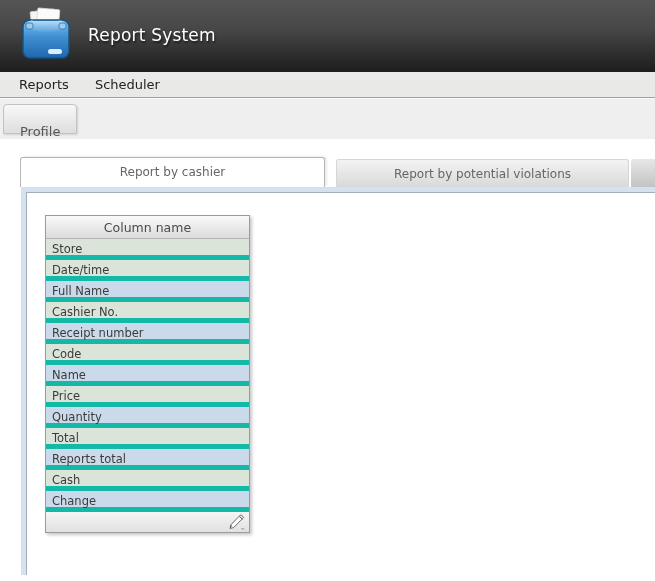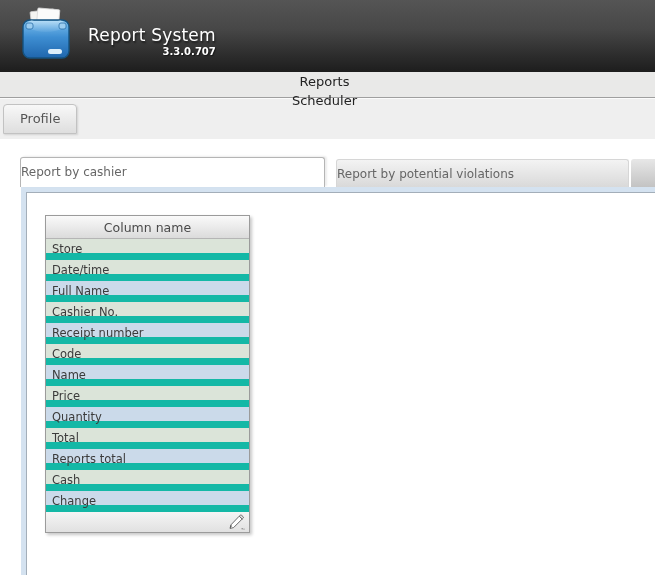--- a/index.html
+++ b/index.html
@@ -34,21 +34,20 @@
   .menubar {
     height: 26px;
     background: #e9e9e8;
     border-bottom: 1px solid #9f9f9f;
     box-shadow: 0 1px 0 #fbfbfb;
     padding-left: 18px;
     display: flex;
     align-items: center;
     position: relative;
     z-index: 3;
-    flex-direction: column;
   }
   .menu-item {
     font-size: 13px; color: #232323;
     margin-right: 24px; cursor: default;
     padding: 2px 1px;
   }
 
   
   .tabstrip {
     height: 41px;
@@ -60,21 +59,21 @@
   .tab {
     font-size: 13px;
     border-radius: 4px 4px 0 0;
     white-space: nowrap;
   }
   .tab.inactive {
     background: linear-gradient(to bottom, #f8f8f8, #dedede);
     border: 1px solid #c2c2c2;
     color: #555555;
     height: 30px; line-height: 28px;
-    padding: 0 16px;
+    padding: 13px 16px;
     margin-bottom: 5px;
     box-shadow: 1px 1px 2px rgba(0,0,0,0.12);
   }
   .tab.active {
     background: #ffffff;
     border: 1px solid #b2b2b2;
     border-bottom: none;
     color: #333333;
     height: 38px; line-height: 35px;
     padding: 0 18px;
@@ -89,20 +88,21 @@
   .subtabstrip {
     display: flex;
     align-items: flex-end;
     padding-left: 20px;
     margin-top: 18px;
     height: 30px;
   }
   .subtab {
     font-size: 12px;
     color: #666666;
+    text-align: center;
     border-radius: 3px 3px 0 0;
     white-space: nowrap;
     overflow: hidden;
   }
   .subtab.active {
     width: 305px;
     height: 30px; line-height: 29px;
     background: #ffffff;
     border: 1px solid #b5b5b5;
     border-bottom: none;
@@ -154,21 +154,21 @@
     font-size: 12.5px;
     color: #4a4a4a;
     background: linear-gradient(to bottom, #fafafa, #dbdbdb);
     border-bottom: 1px solid #b5b5b5;
   }
   .trow {
     height: 21px; line-height: 21px;
     font-size: 11.5px;
     color: #3b3b3b;
     padding-left: 6px;
-    border-bottom: 7px solid #14b8a6;
+    border-bottom: 5px solid #14b8a6;
     cursor: default;
     white-space: nowrap;
   }
   .trow.green { background: #dbe4d9; }
   .trow.blue  { background: #cbdaea; }
   .tfoot {
     height: 20px;
     background: linear-gradient(to bottom, #f5f5f5, #e1e1e1);
     display: flex;
     align-items: center;
@@ -202,21 +202,20 @@
         <rect x="17" y="2" width="22" height="16" rx="1" fill="#fbfbfa" stroke="#d8d8d8" stroke-width="0.8"></rect>
       </g>
       <rect x="3" y="13" width="46" height="38" rx="7" fill="url(#lgBody)" stroke="#15527f" stroke-width="1.4"></rect>
       <path d="M6 20 q20 10 40 0 l0 -3 q-4 -5 -8 -3 l-24 0 q-4 -2 -8 3 z" fill="url(#lgFlap)" opacity="0.9"></path>
       <rect x="6" y="16" width="7" height="6" rx="2" fill="#9ccdf0" stroke="#2a6ea8" stroke-width="0.8"></rect>
       <rect x="39" y="16" width="7" height="6" rx="2" fill="#9ccdf0" stroke="#2a6ea8" stroke-width="0.8"></rect>
       <rect x="28" y="42" width="14" height="5" rx="2.5" fill="#dceefb"></rect>
     </svg>
     <div class="title-wrap">
       <div class="app-title">Report System</div>
-      <div class="app-version">3.3.0.707</div>
     </div>
   </header>
 
   <nav class="menubar">
     <span class="menu-item">Reports</span>
     <span class="menu-item">Scheduler</span>
   </nav>
 
   <div class="tabstrip">
     <div class="tab inactive">Profile</div>

